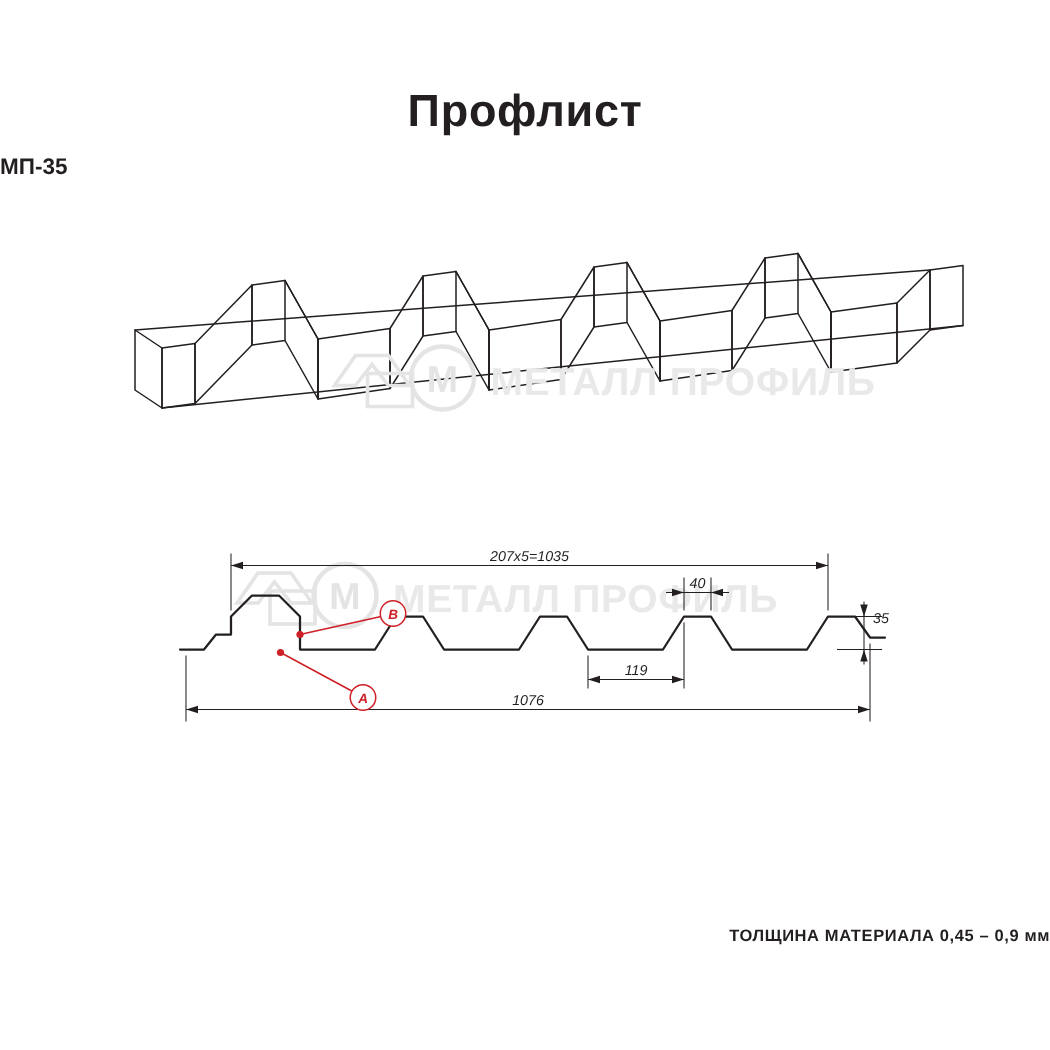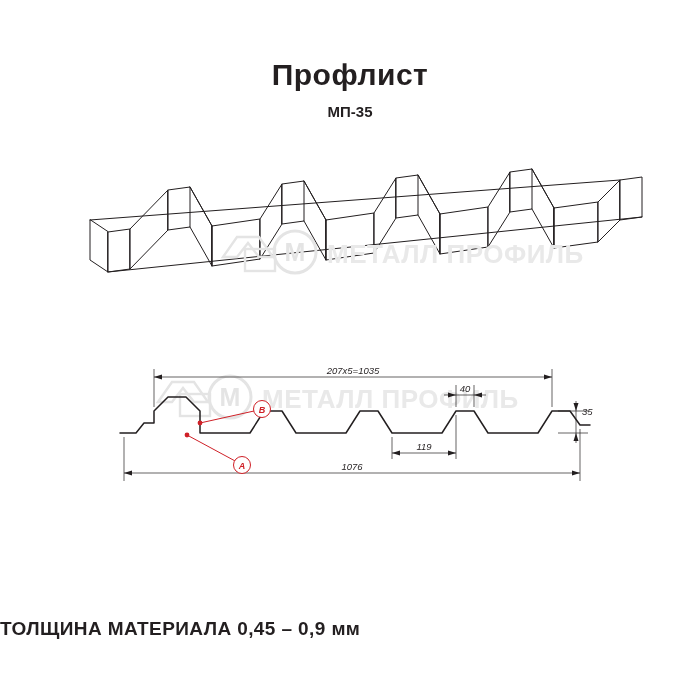--- a/index.html
+++ b/index.html
@@ -29,32 +29,32 @@
     font-size: 30px;
     font-weight: bold;
     letter-spacing: 0.5px;
     color: #231f20;
   }
   .subtitle {
     position: absolute;
     top: 103px;
     left: 0;
     width: 700px;
-    text-align: center;
+    text-align: left;
     font-size: 15px;
     font-weight: bold;
     color: #231f20;
   }
   .footer {
     position: absolute;
     top: 618px;
     left: 0;
     width: 700px;
-    text-align: left;
-    font-size: 19px;
+    text-align: right;
+    font-size: 11px;
     font-weight: bold;
     letter-spacing: 0.4px;
     color: #231f20;
   }
   .iso-wrap {
     position: absolute;
     top: 160px;
     left: 60px;
     width: 590px;
     height: 160px;

